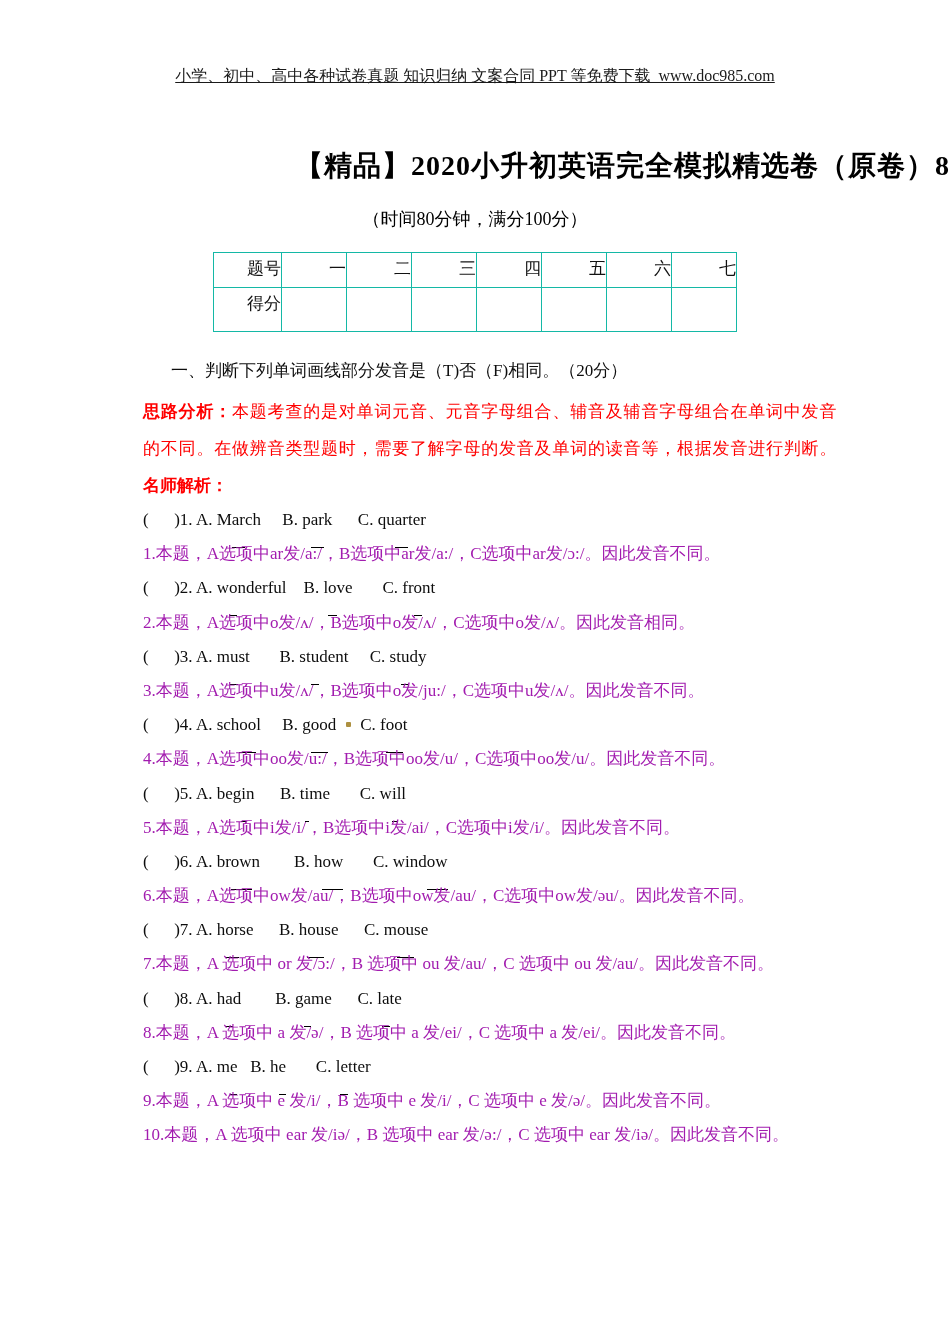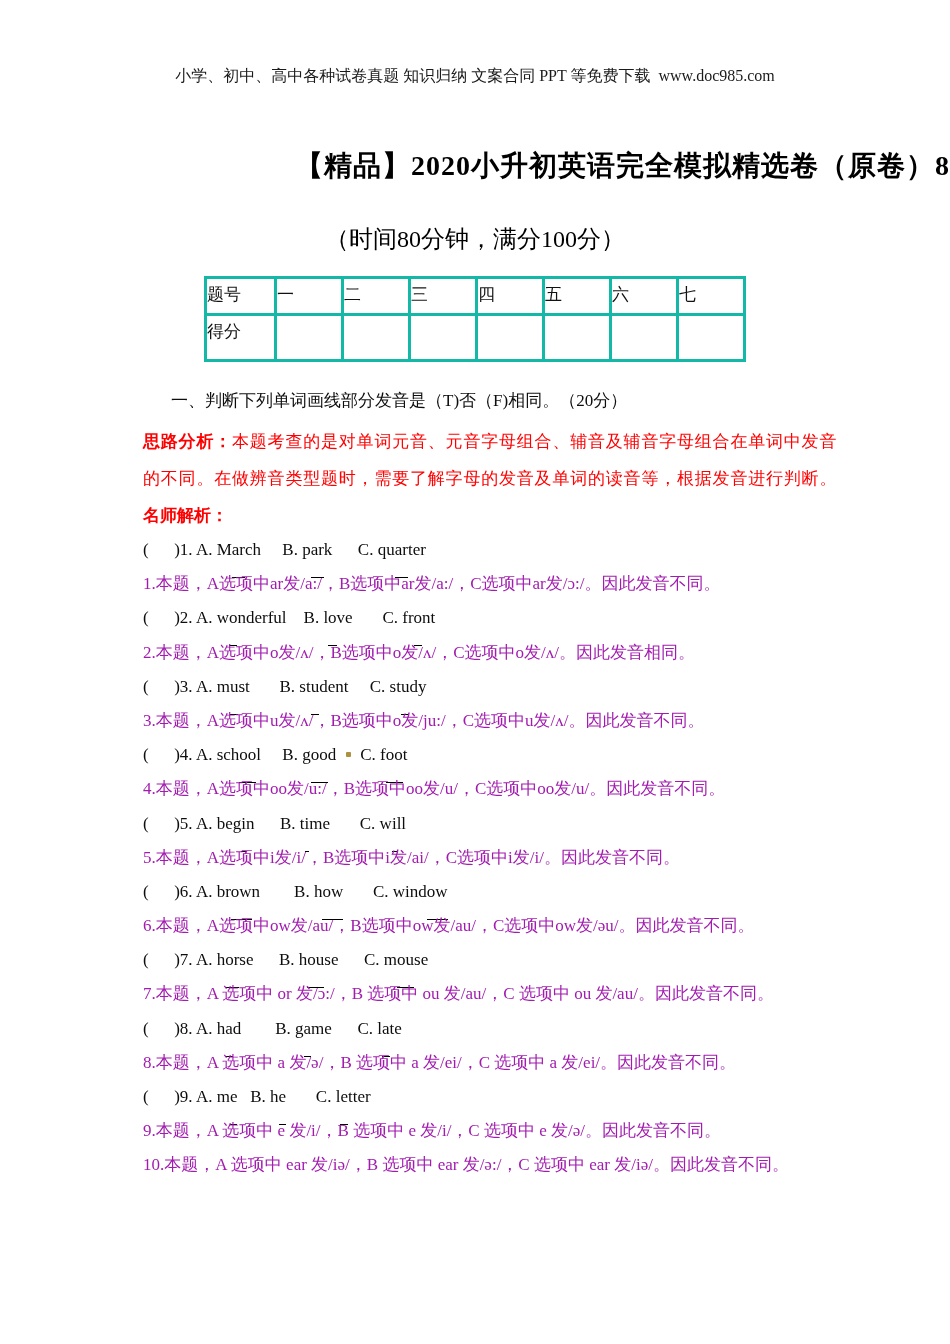--- a/index.html
+++ b/index.html
@@ -11,44 +11,45 @@
     overflow:hidden;
   }
   .page { position:relative; width:950px; height:1344px; }
 
   .doc-header {
     padding-top:66px;
     text-align:center;
     font-size:16px;
     white-space:pre;
     color:#1a1a1a;
+    text-decoration:underline;
   }
   .doc-title {
     margin:60px 0 0 0;
     text-align:right;
     font-size:28px;
     font-weight:bold;
     letter-spacing:1px;
     color:#000;
   }
   .doc-subtitle {
-    margin-top:38px;
+    margin-top:22px;
     text-align:center;
-    font-size:24px;
+    font-size:18px;
     color:#000;
   }
 
   .score-table {
     margin:21px auto 0 auto;
     border-collapse:collapse;
     table-layout:fixed;
   }
   .score-table td {
-    border:3px solid #14b8a6;
-    text-align:left;
+    border:1px solid #14b8a6;
+    text-align:right;
     vertical-align:top;
     font-size:17px;
     padding:4px 0 0 0;
   }
   .score-table td.col-lab { width:67px; }
   .score-table td.col-q   { width:64px; }
   .score-table tr.r1 td { height:30px; }
   .score-table tr.r2 td { height:39px; }
 
   .doc-body {

